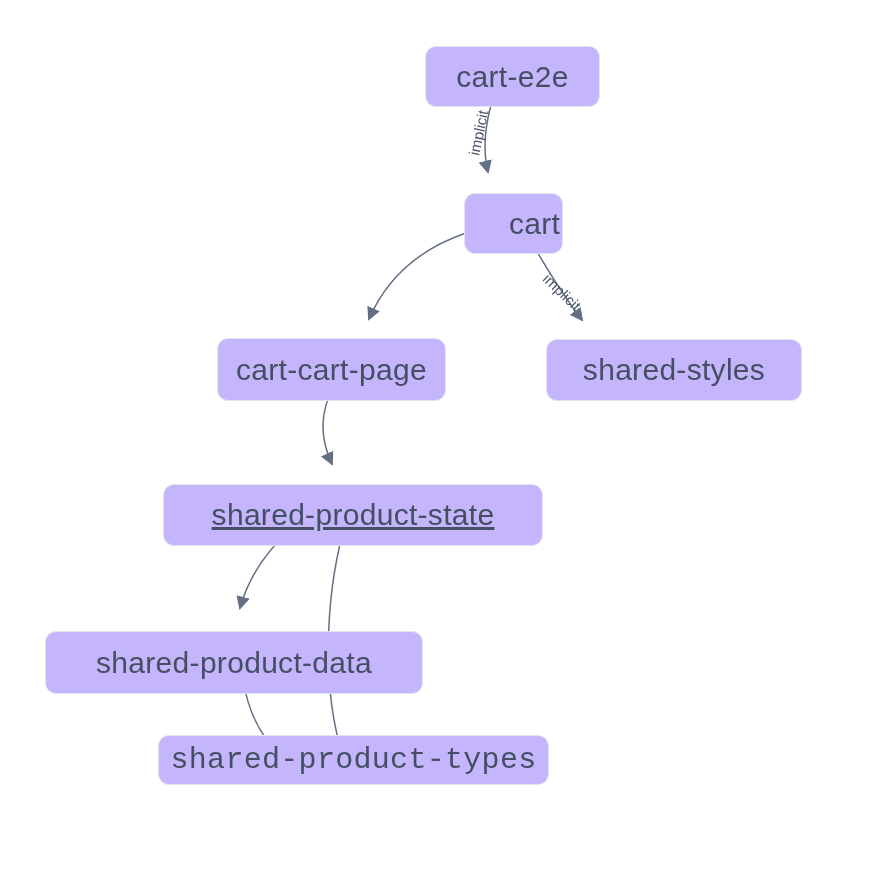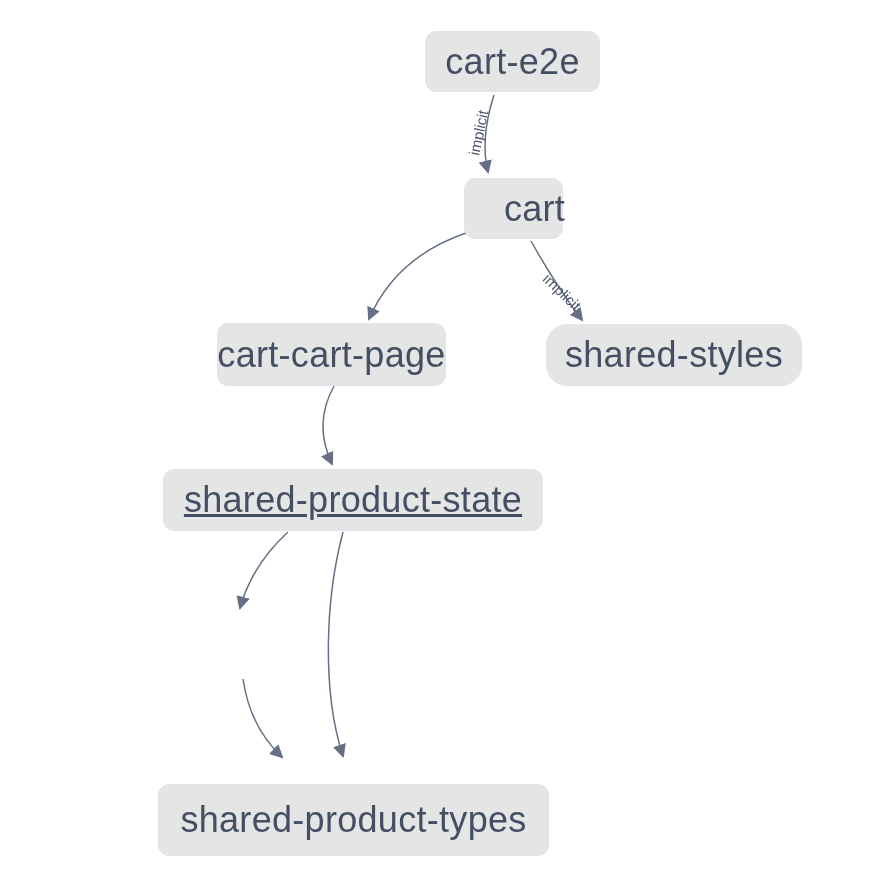--- a/index.html
+++ b/index.html
@@ -24,40 +24,41 @@
   }
   .edge-label {
     font-family: "Liberation Sans", sans-serif;
     font-size: 15px;
     fill: #4b5568;
     text-anchor: middle;
   }
   .node {
     position: absolute;
     z-index: 2;
-    background: #e5e5e5;
+    background: #c4b5fd;
     border: 1px solid #dfe4ed;
     border-radius: 11px;
     box-sizing: border-box;
     display: flex;
     align-items: center;
     justify-content: center;
     color: #454f63;
-    font-size: 36px;
+    font-size: 30px;
     letter-spacing: 0.3px;
     white-space: nowrap;
     cursor: pointer;
+    margin-top: 15px;
   }
   #n-cart-e2e              { left: 425px; top: 31px;  width: 175px; height: 61px; }
   #n-cart                  { left: 464px; top: 178px; width: 99px;  height: 61px; padding-left: 42px; }
   #n-cart-cart-page        { left: 217px; top: 323px; width: 229px; height: 63px; }
-  #n-shared-styles         { left: 546px; top: 324px; width: 256px; height: 62px; border-radius: 21px; }
+  #n-shared-styles         { left: 546px; top: 324px; width: 256px; height: 62px; }
   #n-shared-product-state  { left: 163px; top: 469px; width: 380px; height: 62px; text-decoration: underline; }
   #n-shared-product-data   { left: 45px;  top: 616px; width: 378px; height: 63px; }
-  #n-shared-product-types  { left: 158px; top: 784px; width: 391px; height: 72px; }
+  #n-shared-product-types  { left: 158px; top: 720px; width: 391px; height: 50px; font-family: Liberation Mono, monospace; }
 </style>
 </head>
 <body>
 
 <div class="canvas">
 
   <svg class="edge-layer" viewBox="0 0 896 886" xmlns="http://www.w3.org/2000/svg">
     <defs>
       <marker id="arrow" viewBox="0 0 10 10" refX="8.5" refY="5" markerWidth="9" markerHeight="9" orient="auto">
         <path d="M0,0 L10,5 L0,10 z" fill="#667084"></path>
@@ -84,17 +85,20 @@
   </div>
   <div class="node" id="n-cart-cart-page">
     <span>cart-cart-page</span>
   </div>
   <div class="node" id="n-shared-styles">
     <span>shared-styles</span>
   </div>
   <div class="node" id="n-shared-product-state">
     <span>shared-product-state</span>
   </div>
+  <div class="node" id="n-shared-product-data">
+    <span>shared-product-data</span>
+  </div>
   <div class="node" id="n-shared-product-types">
     <span>shared-product-types</span>
   </div>
 
 </div>
 
 </body></html>

